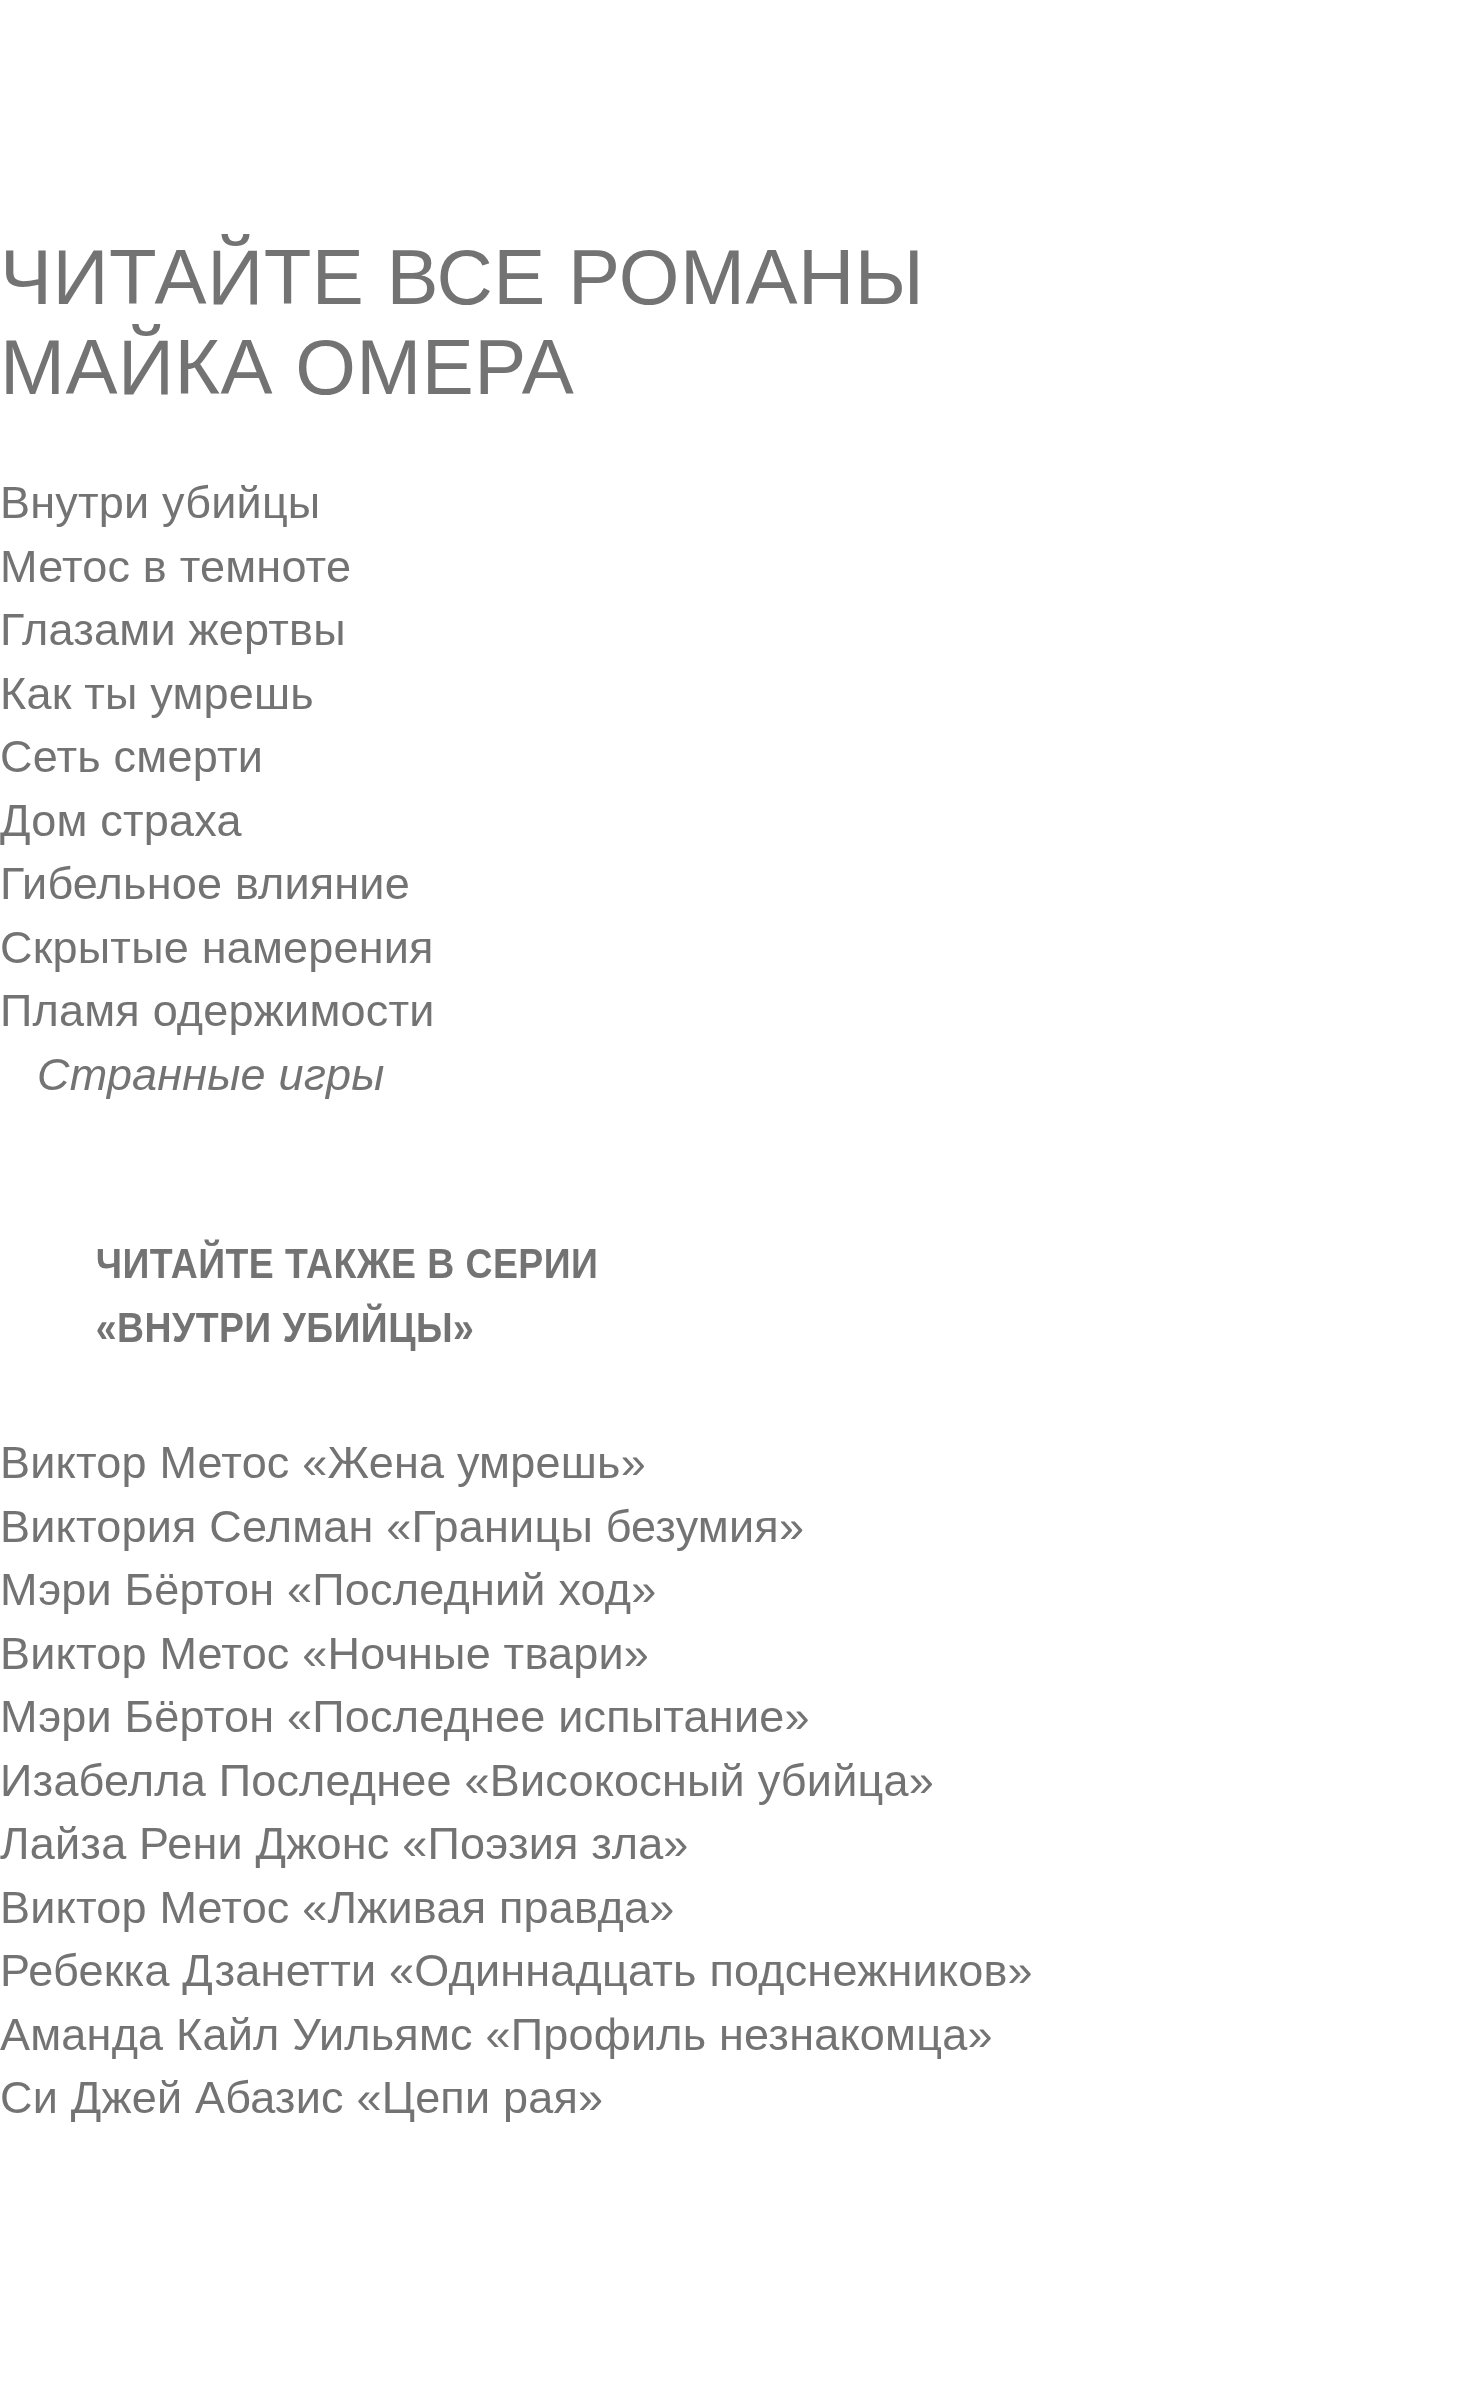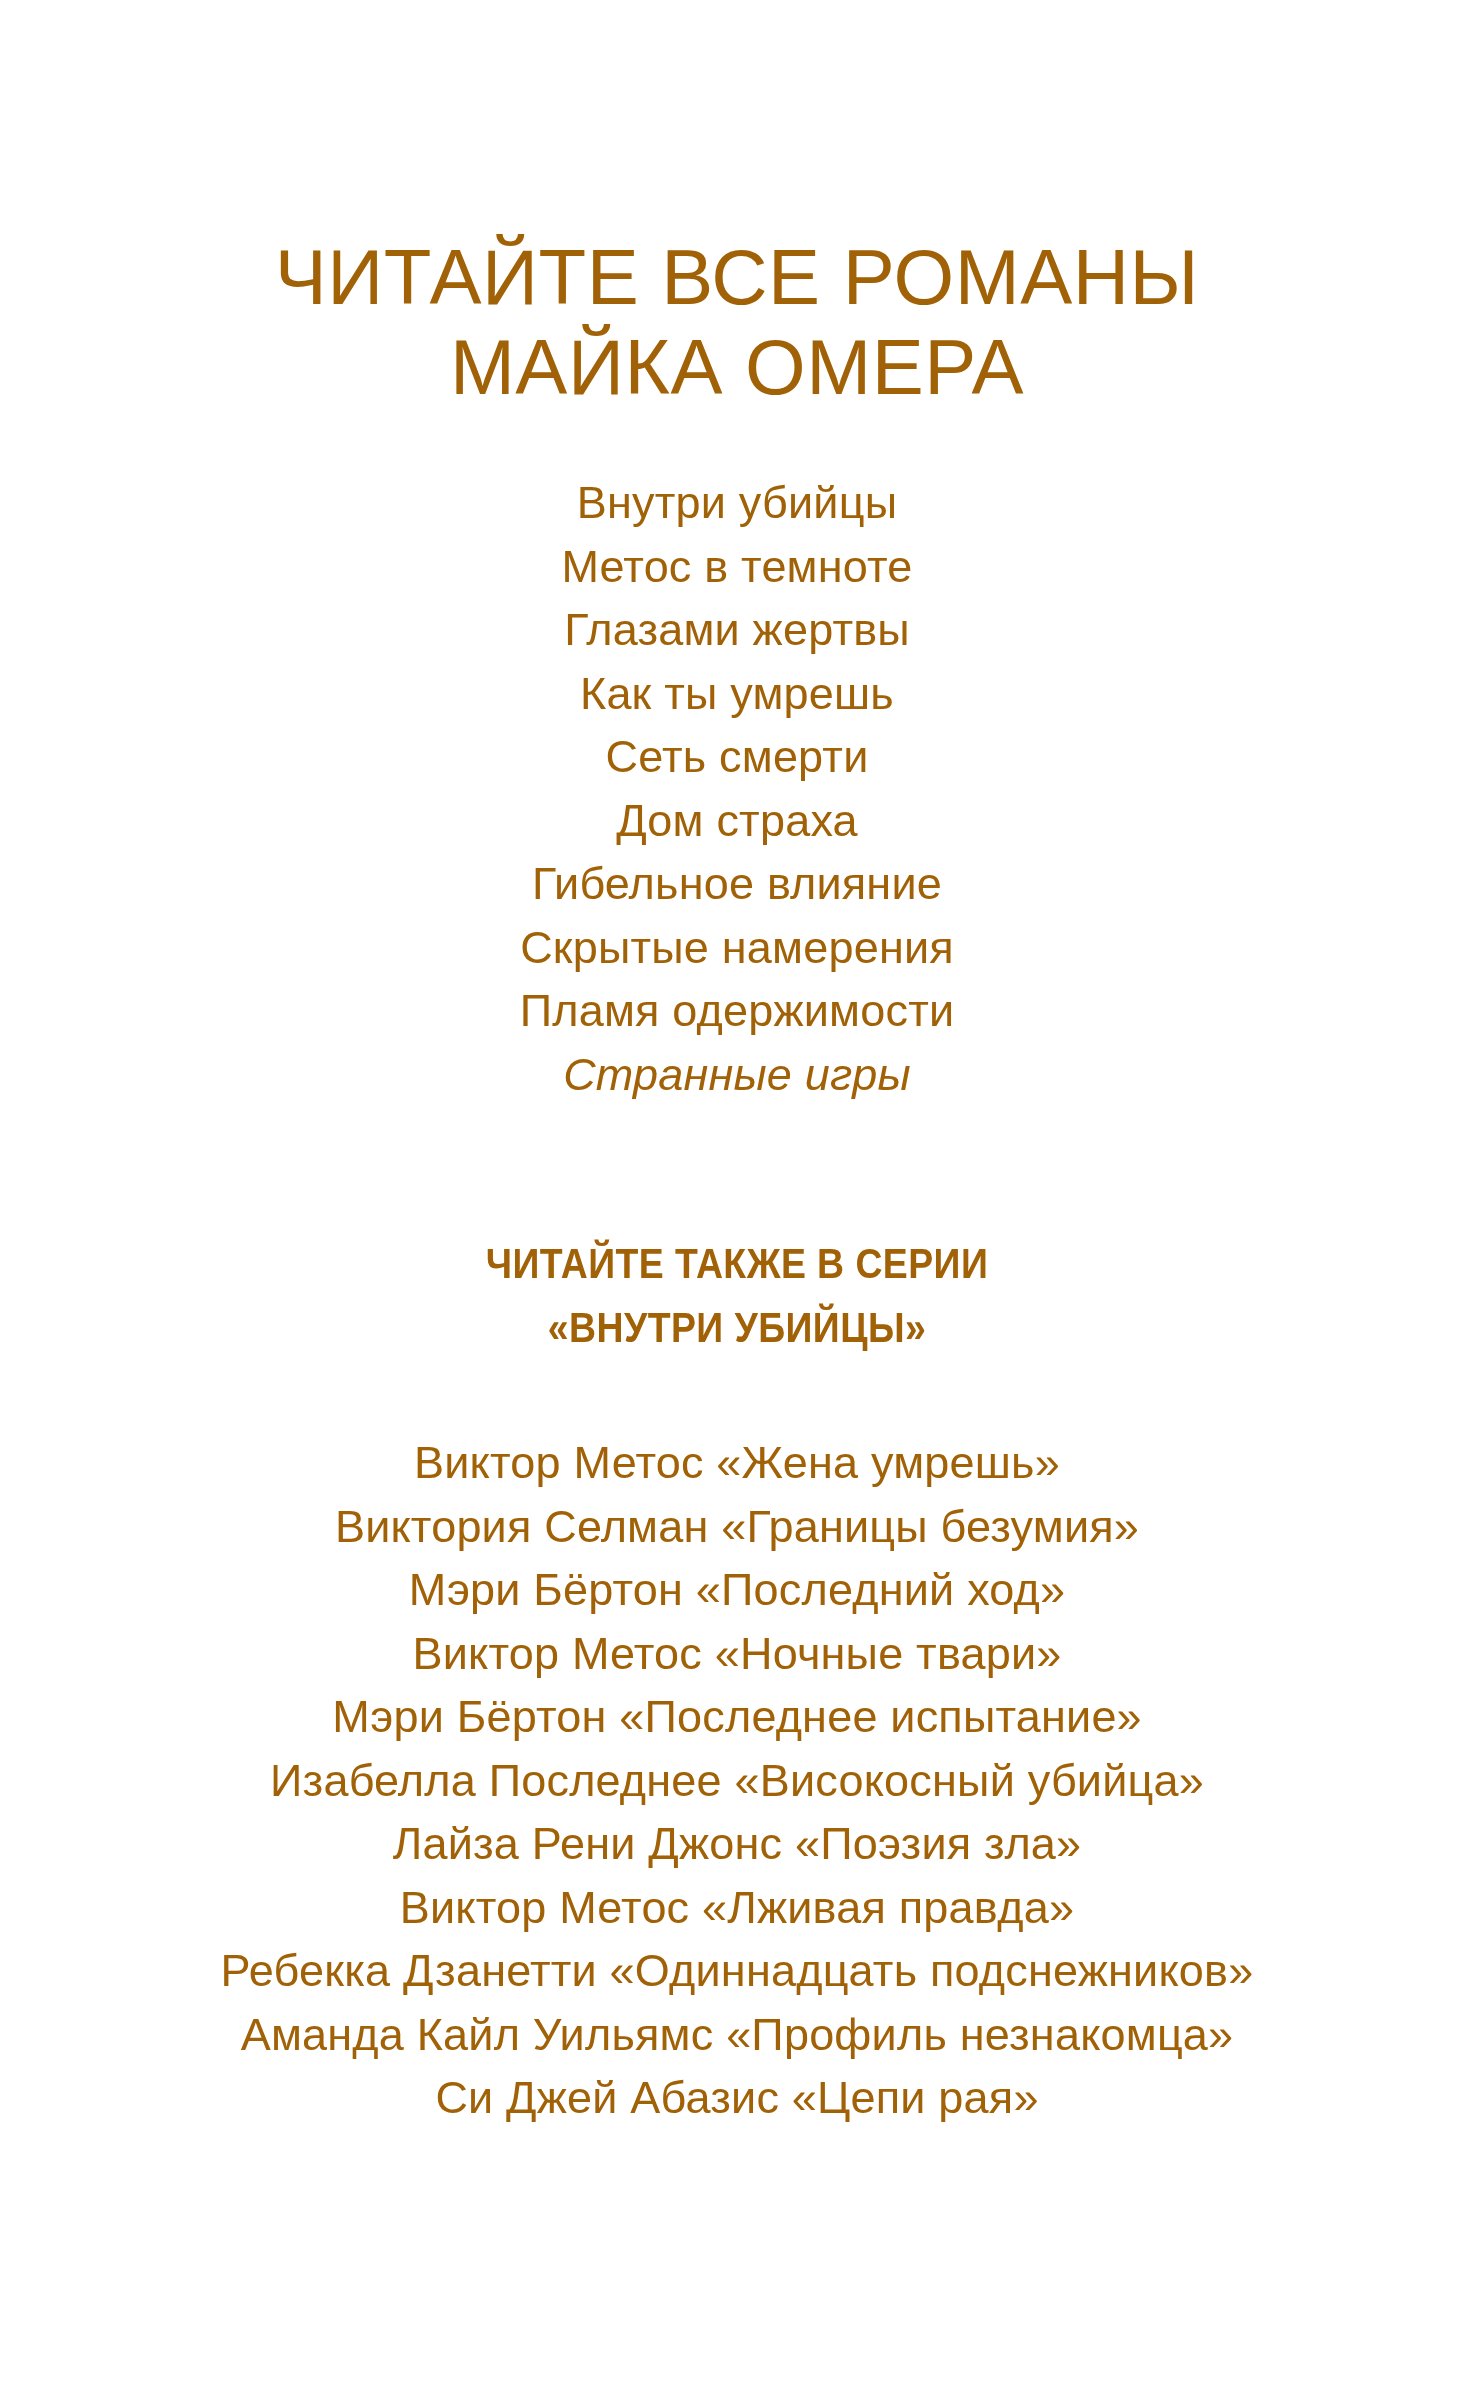--- a/index.html
+++ b/index.html
@@ -8,43 +8,43 @@
     background: #ffffff;
   }
   .page {
     position: relative;
     width: 1474px;
     height: 2381px;
     margin: 0 auto;
     box-sizing: border-box;
     padding-top: 232px;
     background: #ffffff;
-    color: #a16207;
+    color: #737373;
     font-family: "Liberation Sans", sans-serif;
-    text-align: center;
+    text-align: left;
     overflow: hidden;
   }
   .h1 {
     margin: 0;
     font-size: 78px;
     line-height: 90px;
     font-weight: 300;
     letter-spacing: 0.5px;
   }
   .h1 .line { display: block; }
   .list {
     font-size: 45px;
     line-height: 63.5px;
     font-weight: 300;
     letter-spacing: 0.2px;
   }
   .list1 { margin-top: 59px; }
   .list2 { margin-top: 72px; }
   .item { display: block; }
-  .item.italic { font-style: italic; }
+  .item.italic { font-style: italic; padding-left: 37px; }
   .h2 {
     margin: 125px 0 0 0;
     font-size: 43px;
     line-height: 64px;
     font-weight: 700;
     letter-spacing: 0.5px;
   }
   .h2 .line {
     display: block;
     transform: scaleX(0.87);

